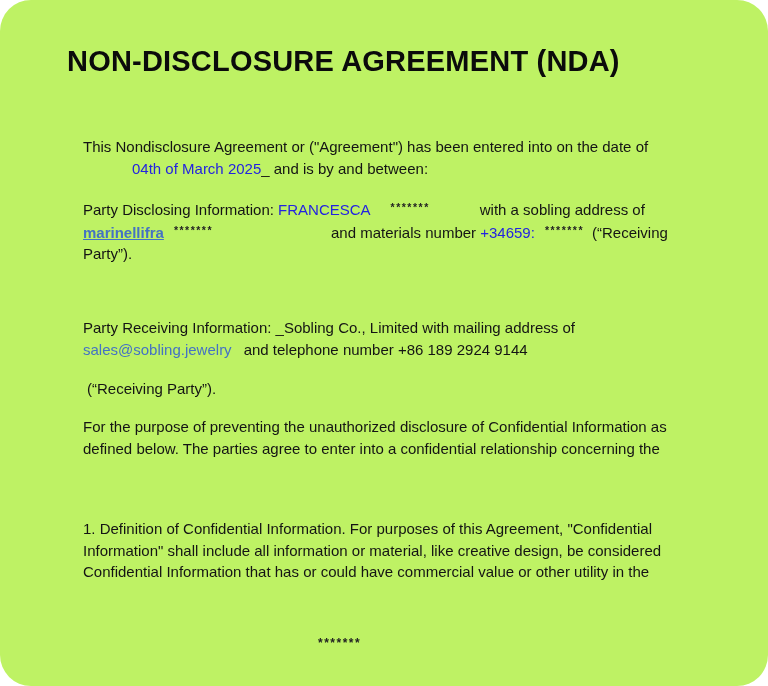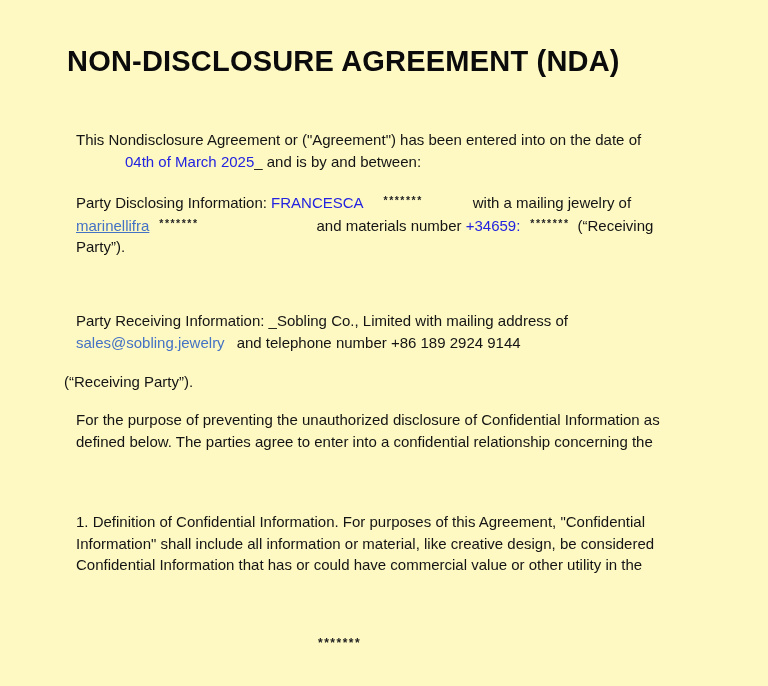--- a/index.html
+++ b/index.html
@@ -4,49 +4,50 @@
 <style>
   :root{
     --accent-blue:#2323e0;
     --link-blue:#4472c4;
     --ink:#141414;
   }
   html,body{margin:0;padding:0;background:#ffffff;}
   .page{
     position:relative;
     width:768px;height:686px;
-    background:#fef9c3;
+    background:#bef264;
     font-family:"Liberation Sans", sans-serif;
     font-size:15px;
     line-height:21.5px;
     color:var(--ink);
     overflow:hidden;
+    border-radius:31px;
   }
   .doc-title{
     position:absolute;left:67px;top:44px;margin:0;
     font-size:29px;line-height:34px;font-weight:800;
     letter-spacing:0.2px;color:#0b0b0b;
     white-space:nowrap;
   }
   .para{
-    position:absolute;left:68px;width:660px;margin:8px;
+    position:absolute;left:68px;width:660px;margin:15px;
     white-space:nowrap;
   }
   .intro{top:121px;}
   .disclosing{top:182px;}
   .receiving{top:302px;}
-  .recparty{top:363px;left:56px;}
+  .recparty{top:363px;left:72px;}
   .purpose{top:401px;}
   .definition{top:503px;height:102px;overflow:hidden;}
   .footer-redact{
     position:absolute;left:318px;top:633px;margin:0;
     font-size:12px;letter-spacing:1.5px;font-weight:700;color:#222;
   }
   .blue{color:var(--accent-blue);}
-  .link{color:var(--link-blue);text-decoration:underline;cursor:pointer;}
+  .link{color:var(--link-blue);text-decoration:underline;cursor:pointer;font-weight:bold;}
   .email{color:var(--link-blue);text-decoration:none;cursor:pointer;}
   .bold{font-weight:400;}
   .redact{font-size:10.5px;letter-spacing:1.5px;vertical-align:3.5px;font-weight:700;color:#222;}
   .sp{display:inline-block;height:1px;}
   .sp-a{width:20px;}
   .sp-b{width:50px;}
   .sp-c{width:10px;}
   .sp-d{width:118px;}
   .sp-e{width:8px;}
   .sp-f{width:12px;}
@@ -58,21 +59,21 @@
 <div class="page">
 
   <h1 class="doc-title">NON-DISCLOSURE AGREEMENT (NDA)</h1>
 
   <p class="para intro">
     <span>This Nondisclosure Agreement or ("Agreement") has been entered into on the date of</span><br>
     <span class="indent"></span><span class="blue">04th of March 2025</span><span>_ and is by and between:</span>
   </p>
 
   <p class="para disclosing">
-    <span class="bold">Party Disclosing Information</span><span>: </span><span class="blue">FRANCESCA</span><span class="sp sp-a"></span><span class="redact">*******</span><span class="sp sp-b"></span><span>with a mailing jewelry of</span><br>
+    <span class="bold">Party Disclosing Information</span><span>: </span><span class="blue">FRANCESCA</span><span class="sp sp-a"></span><span class="redact">*******</span><span class="sp sp-b"></span><span>with a sobling address of</span><br>
     <a class="link">marinellifra</a><span class="sp sp-c"></span><span class="redact">*******</span><span class="sp sp-d"></span><span>and materials number </span><span class="blue">+34659:</span><span class="sp sp-c"></span><span class="redact">*******</span><span class="sp sp-e"></span><span>(“Receiving</span><br>
     <span>Party”).</span>
   </p>
 
   <p class="para receiving">
     <span class="bold">Party Receiving Information</span><span>: _Sobling Co., Limited with mailing address of</span><br>
     <a class="email">sales@sobling.jewelry</a><span class="sp sp-f"></span><span>and telephone number +86 189 2924 9144</span>
   </p>
 
   <p class="para recparty">

